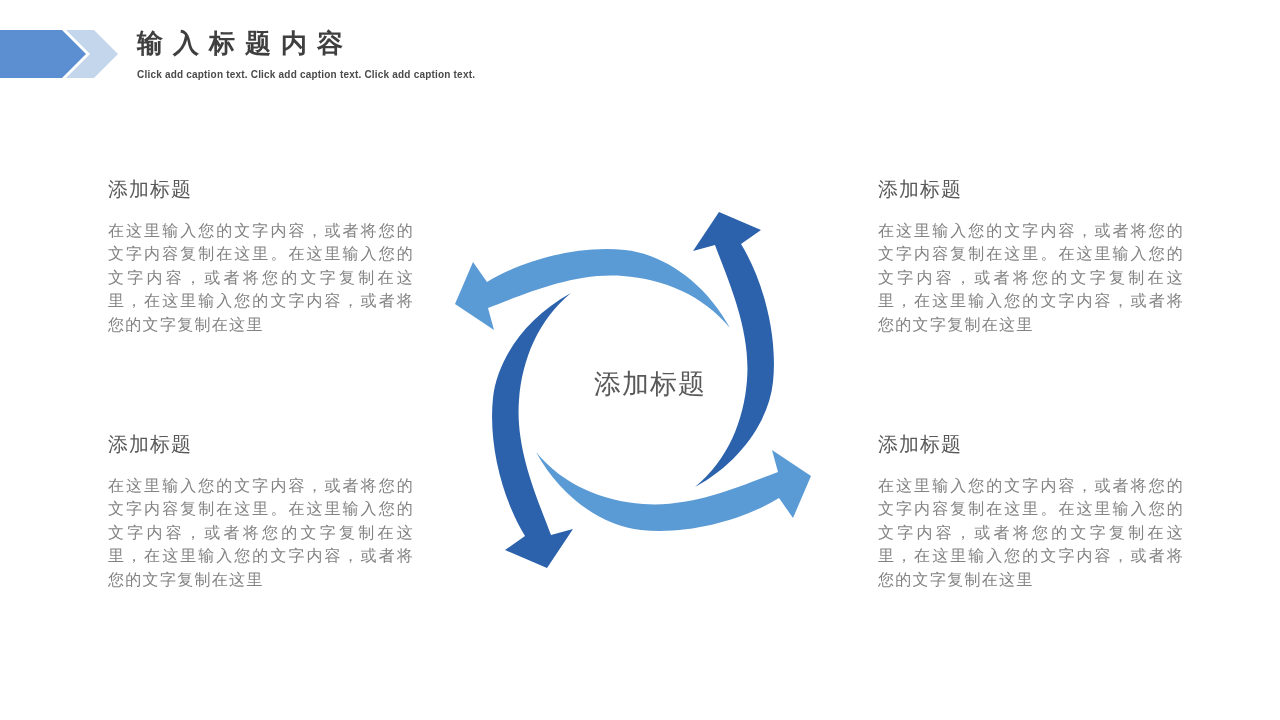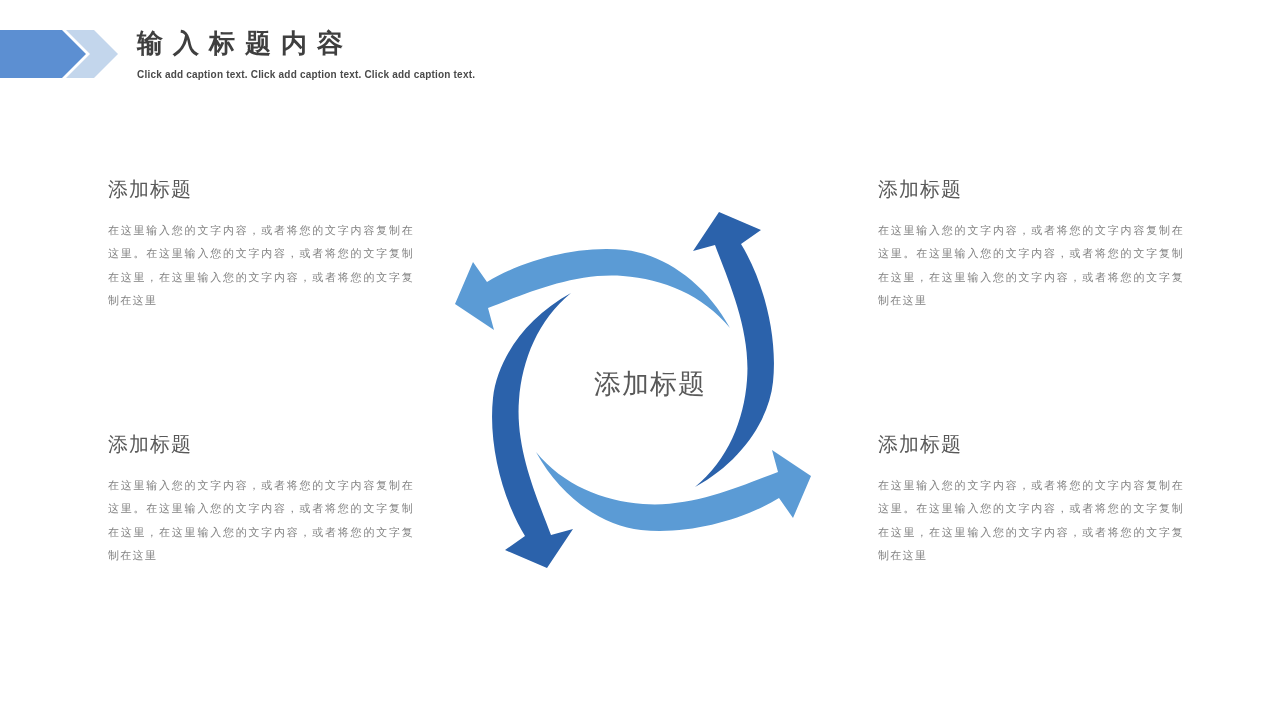--- a/index.html
+++ b/index.html
@@ -56,21 +56,21 @@
 
   .block-title {
     font-size: 20px;
     font-weight: 400;
     letter-spacing: 1px;
     line-height: 26px;
     color: var(--section_title, #595959);
   }
   .block-body {
     margin-top: 17px;
-    font-size: 11px;
+    font-size: 16px;
     letter-spacing: 1.3px;
     line-height: 23.4px;
     text-align: justify;
     color: var(--body_text, #828282);
   }
 
   
   .cycle-svg {
     position: absolute;
     left: 430px;

